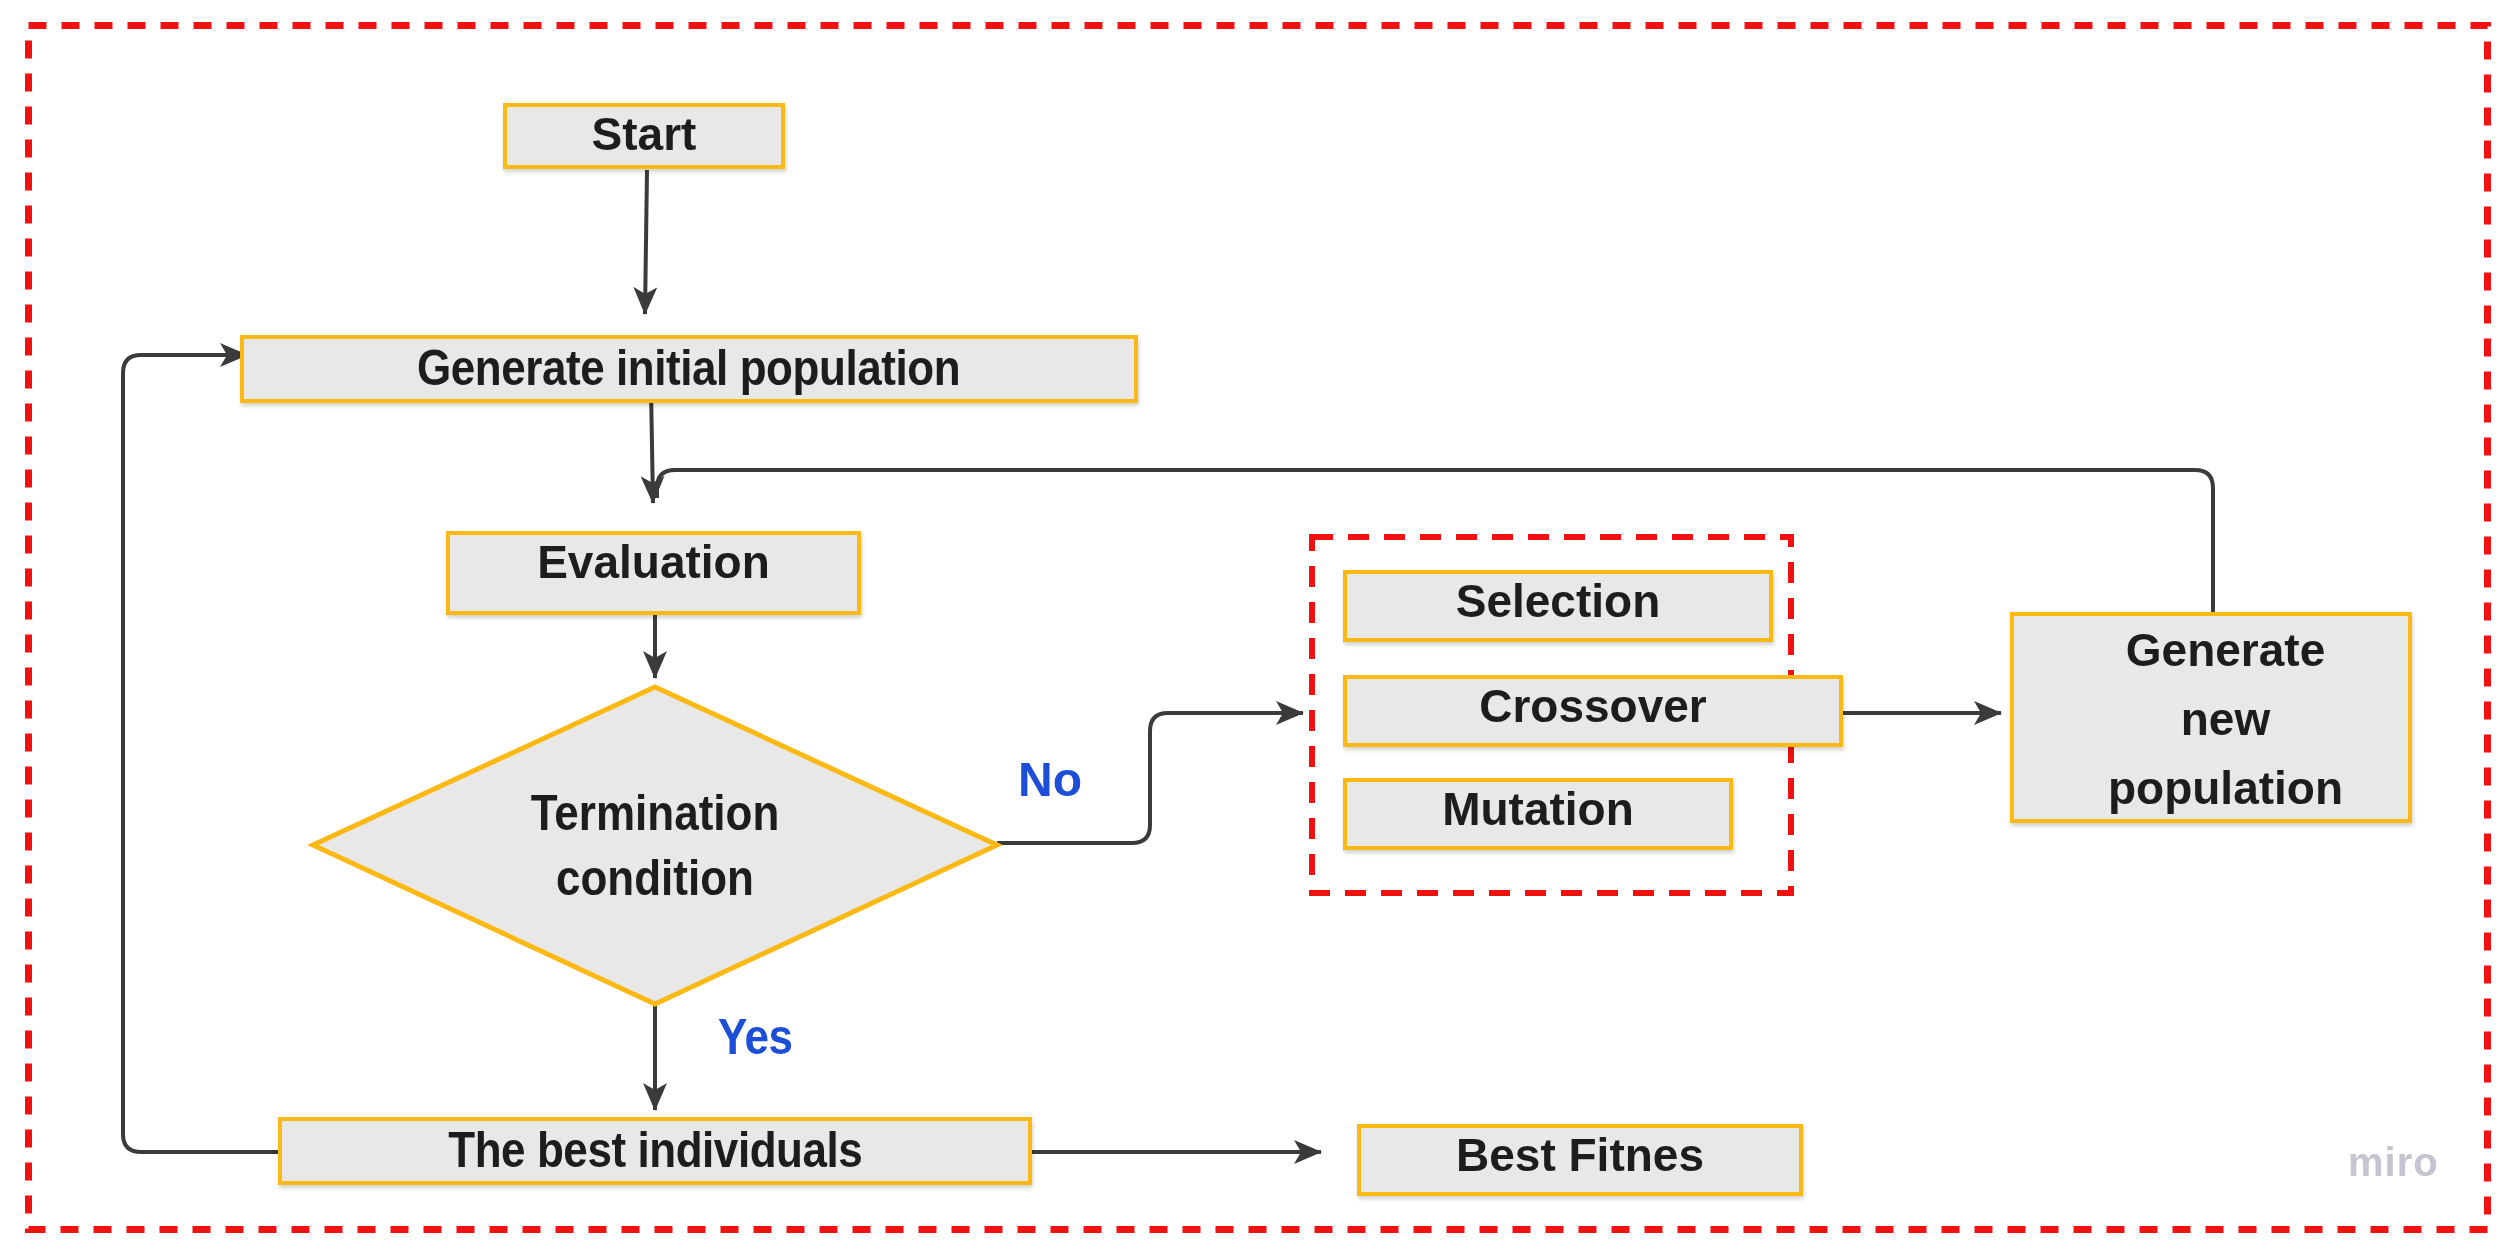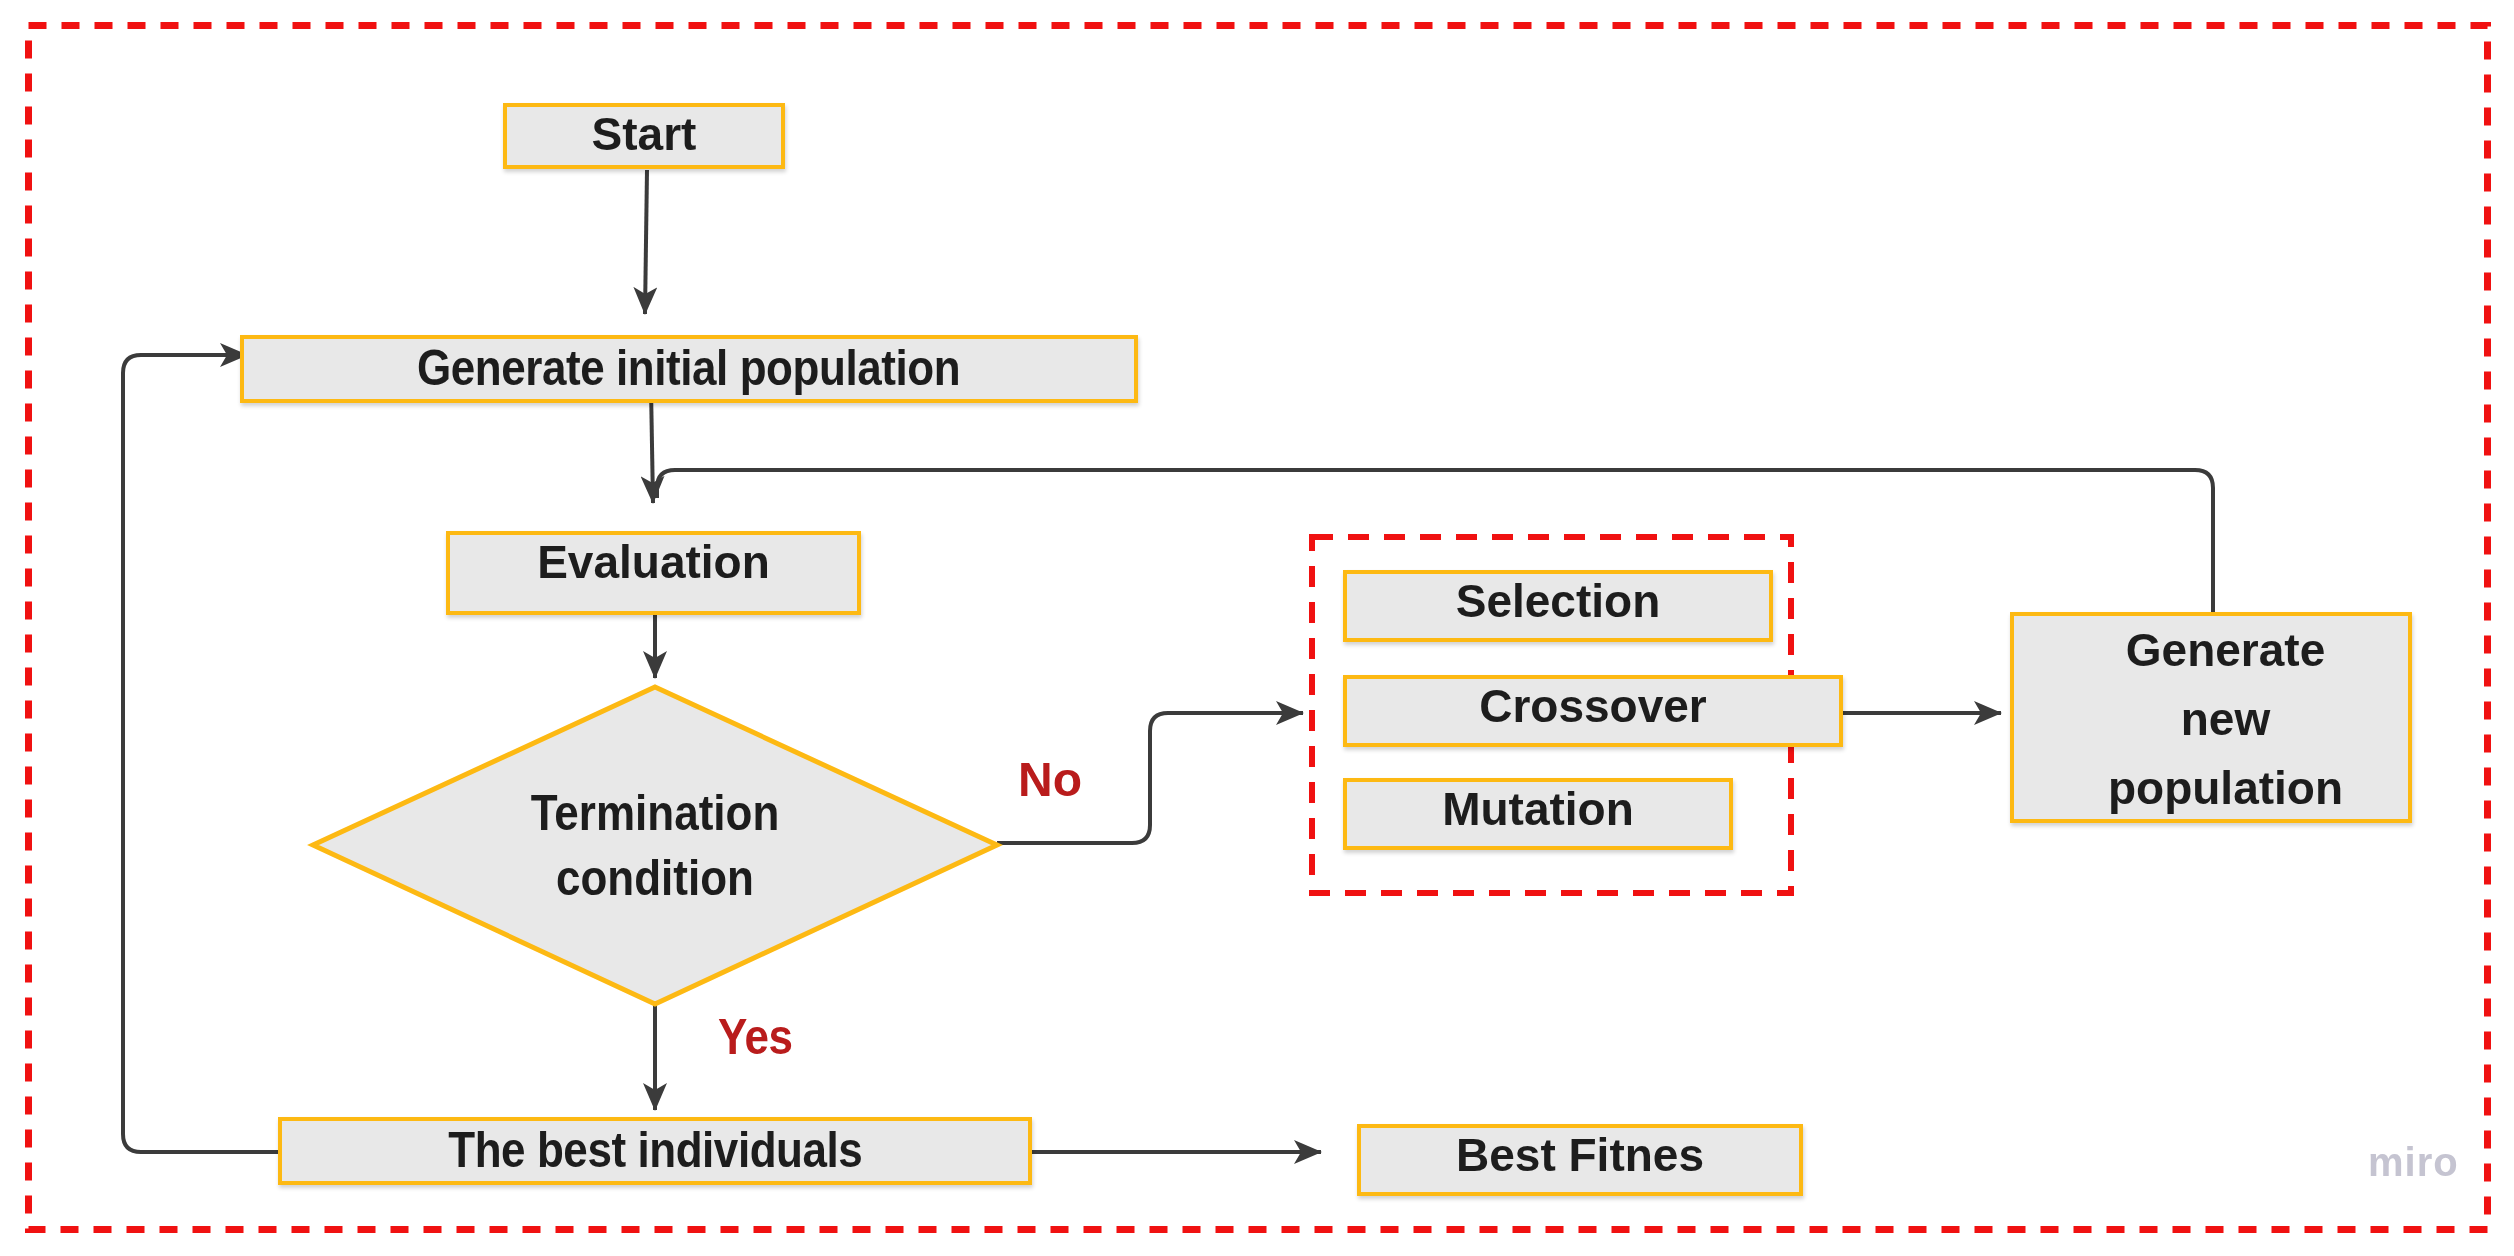--- a/index.html
+++ b/index.html
@@ -27,27 +27,27 @@
   .condensed .lbl{transform:scaleX(0.88);transform-origin:center;letter-spacing:-0.5px;}
   .condensed{font-size:50px;}
   .diamond-text{
     position:absolute;left:485px;top:687px;width:340px;height:317px;
     display:flex;align-items:center;justify-content:flex-start;
     color:#1D1D1D;font-weight:bold;font-size:50px;line-height:1.3;
     text-align:center;
   }
   .diamond-text .lbl{transform:scaleX(0.88);transform-origin:center;}
   .edge-label{
-    position:absolute;color:#b91c1c;font-weight:bold;font-size:48px;
+    position:absolute;color:#1d4ed8;font-weight:bold;font-size:48px;
   }
   .edge-label.condensed{font-size:50px;}
   .edge-label.condensed .lbl{display:inline-block;transform:scaleX(0.88);}
   .watermark{
     position:absolute;left:2348px;top:1140px;
-    color:#C5C4D1;font-size:40px;font-weight:bold;letter-spacing:1px;margin-left:20px;
+    color:#C5C4D1;font-size:40px;font-weight:bold;letter-spacing:1px;
   }
   
   .n-start{left:503px;top:103px;width:282px;height:66px;}
   .n-gen-initial{left:240px;top:320px;width:898px;height:68px;margin-top:15px;}
   .n-evaluation{left:446px;top:531px;width:415px;height:84px;}
   .n-selection{left:1343px;top:570px;width:430px;height:72px;}
   .n-crossover{left:1343px;top:675px;width:500px;height:72px;}
   .n-mutation{left:1343px;top:778px;width:390px;height:72px;}
   .n-gen-new{left:2010px;top:612px;width:402px;height:211px;font-size:46px;line-height:1.5;padding-left:29px;}
   .n-gen-new .lbl{width:270px;}

